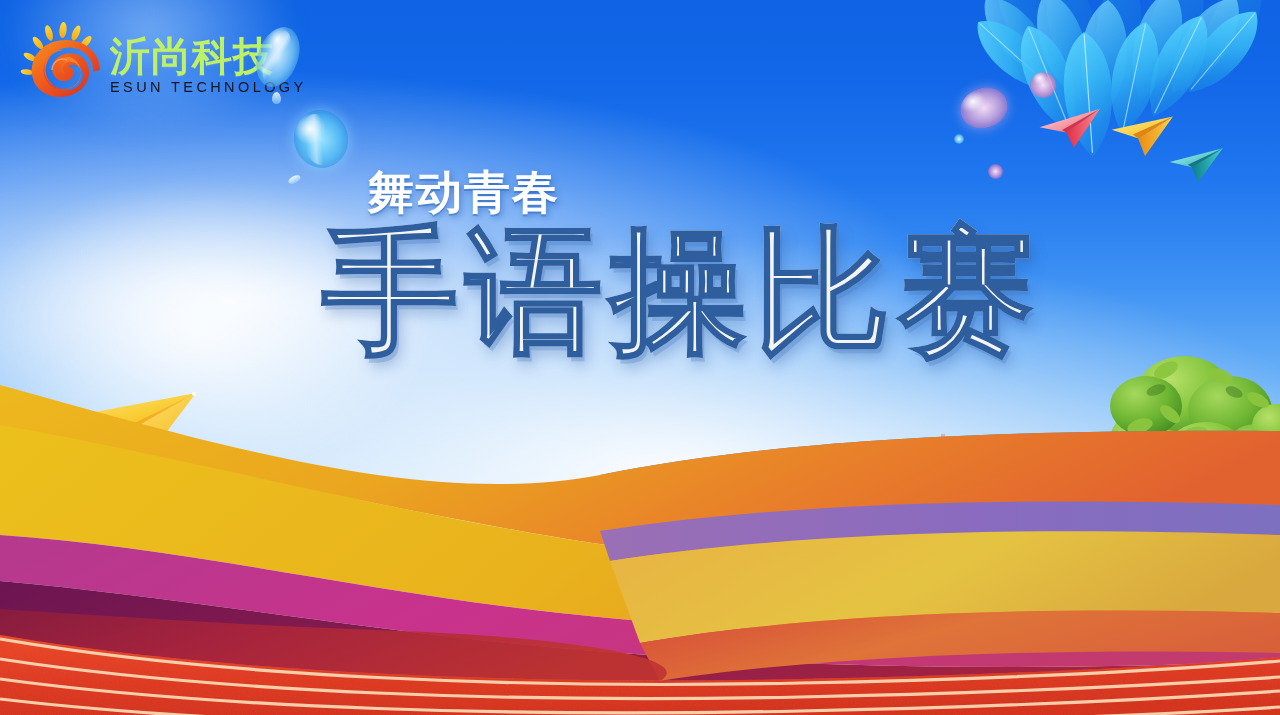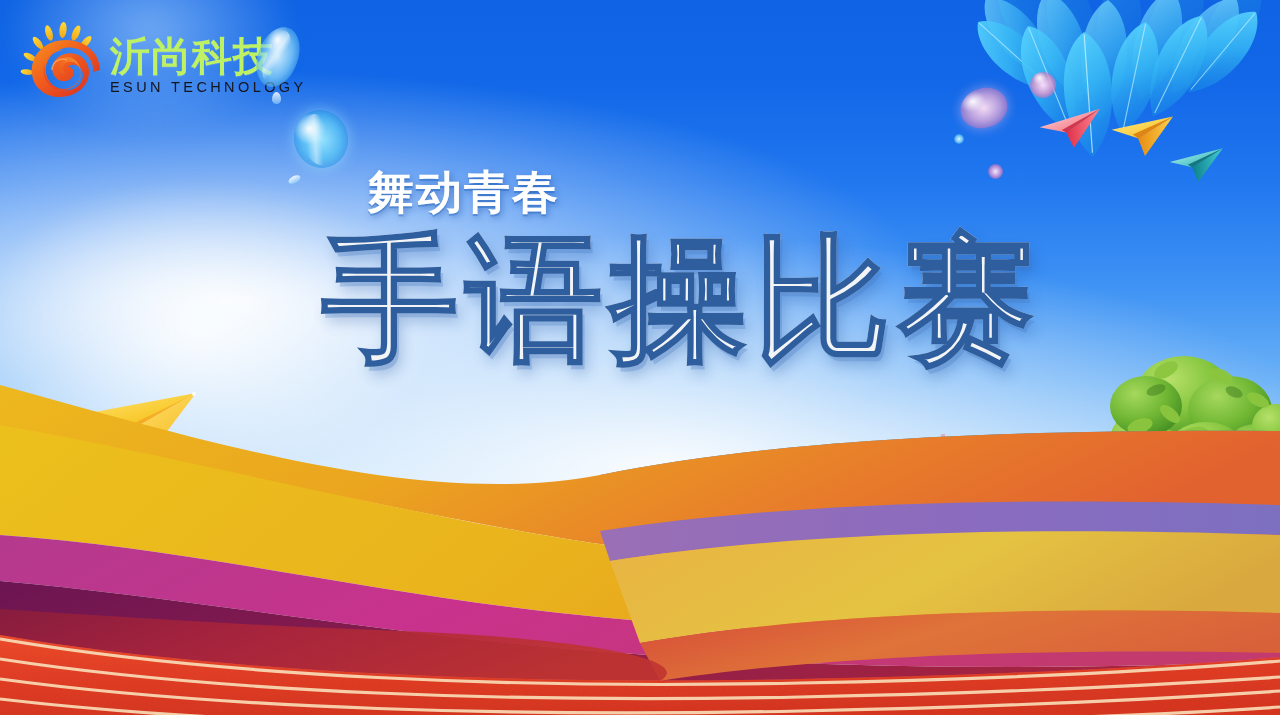--- a/index.html
+++ b/index.html
@@ -158,21 +158,21 @@
     font-size:46px;font-weight:bold;letter-spacing:2px;
     color:#ffffff;line-height:1;
     font-family:"DejaVu Sans","Liberation Sans",sans-serif;
     text-shadow:
       0 2px 0 rgba(20,90,180,.35),
       2px 3px 6px rgba(10,60,150,.38);
     white-space:nowrap;
     margin-top:41px;
   }
   .maintitle{
-    position:absolute;left:322px;top:226px;
+    position:absolute;left:322px;top:218px;
     font-size:136px;font-weight:bold;letter-spacing:8px;line-height:1.08;
     font-family:"DejaVu Sans","Liberation Sans",sans-serif;
     white-space:nowrap;
     color:#f2f4f6;
     -webkit-text-stroke:2px #2f5e9e;
     text-shadow:
       0 0 1px rgba(255,255,255,.9),
       3px 5px 0 rgba(70,120,190,.28),
       5px 9px 14px rgba(30,80,160,.30);
   }

